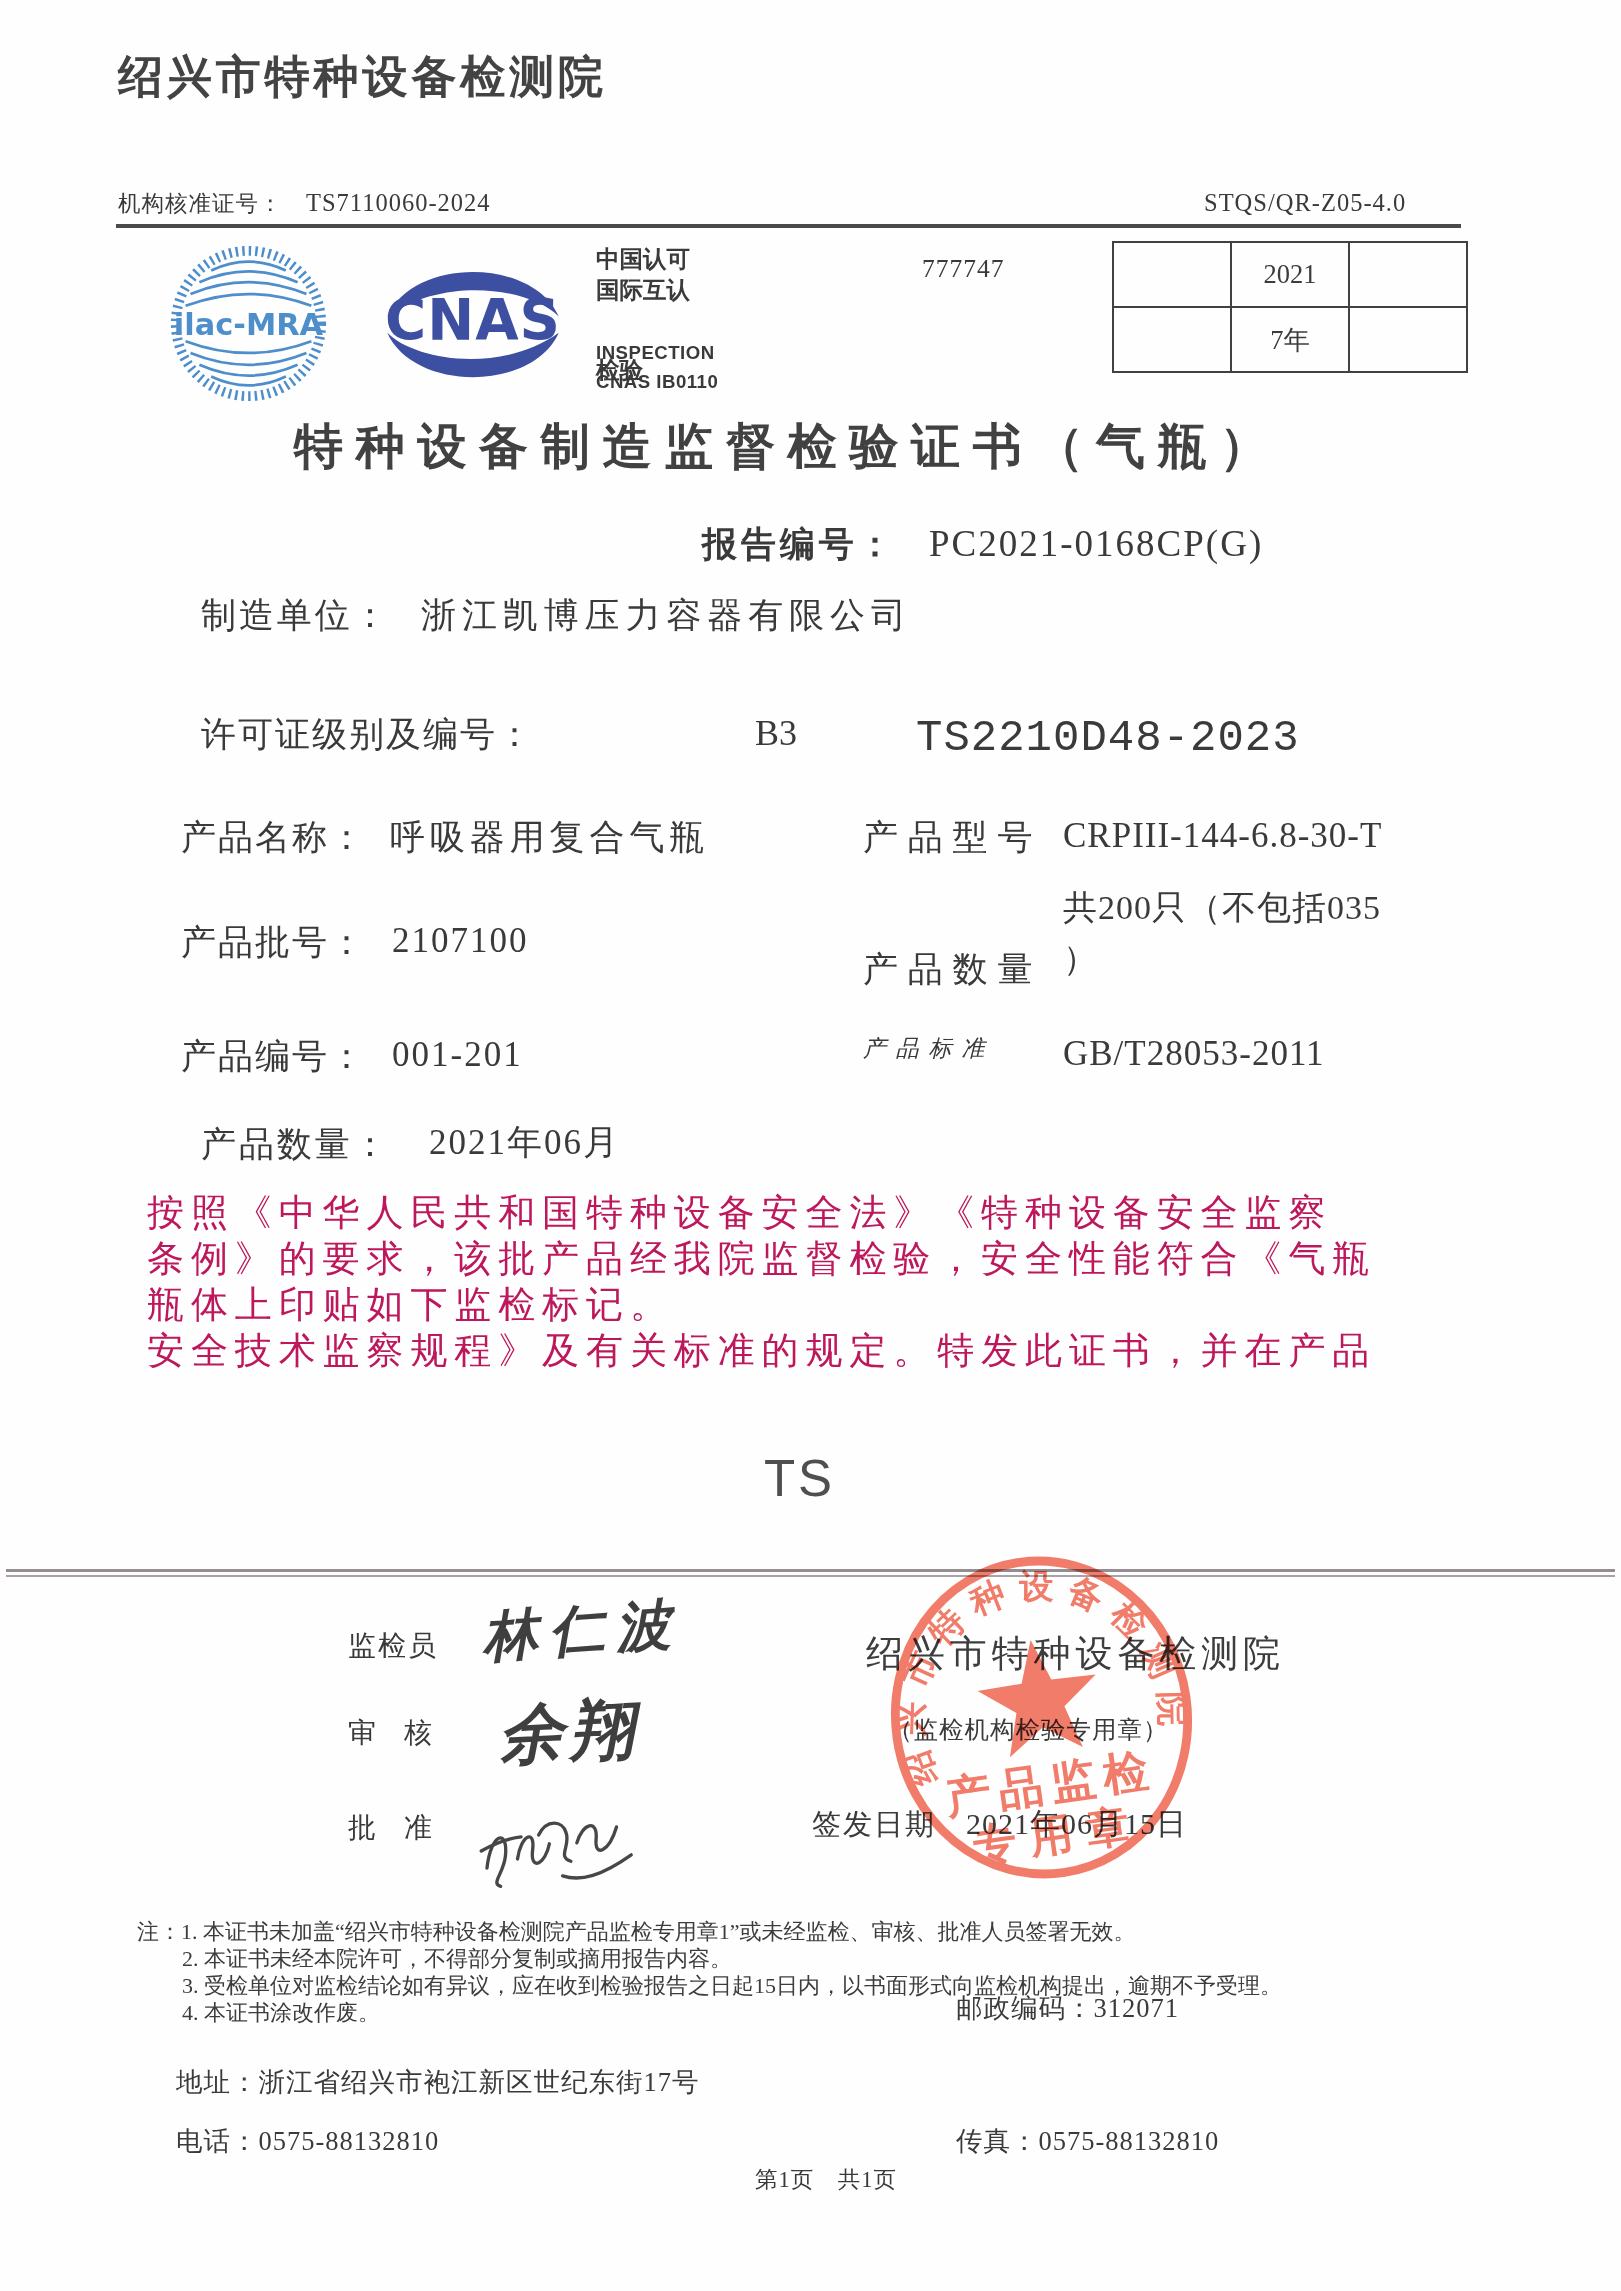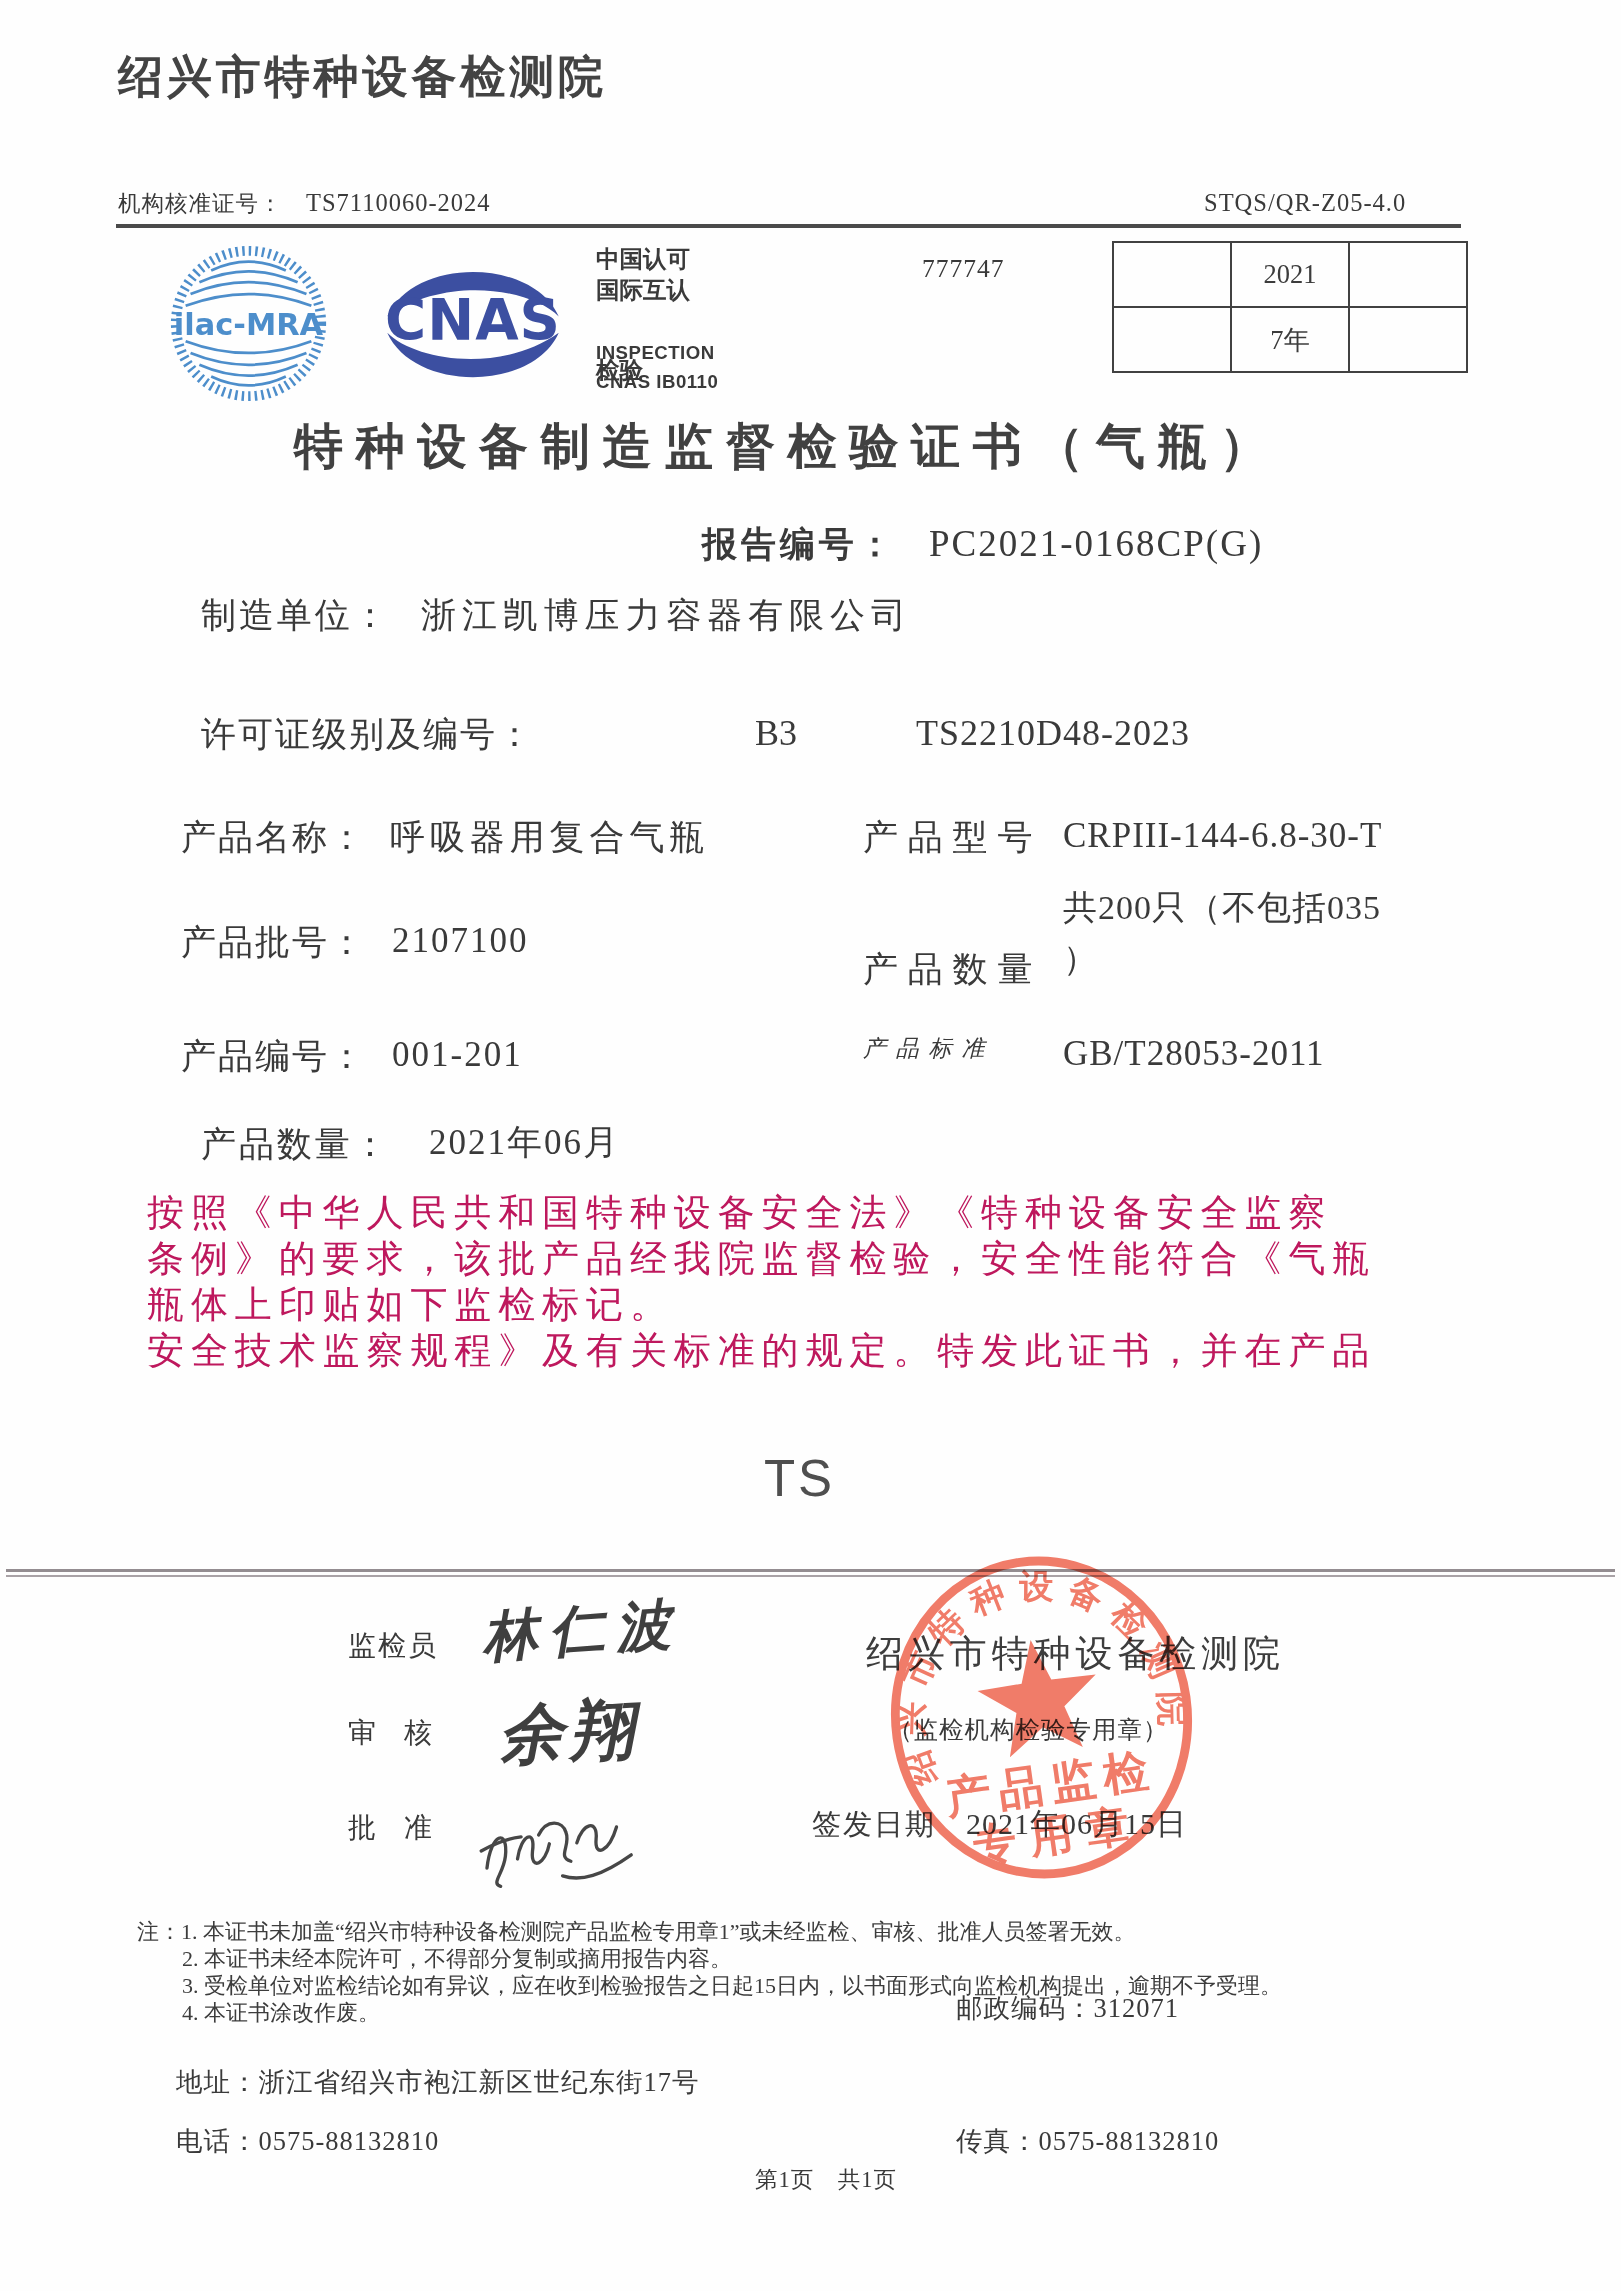--- a/index.html
+++ b/index.html
@@ -82,21 +82,21 @@
   <div class="t b" style="left:294px;top:416px;font-size:49px;letter-spacing:12.7px;color:#414141;">特种设备制造监督检验证书（气瓶）</div>
 
   <div class="t b" style="left:702px;top:523px;font-size:35px;letter-spacing:3.9px;">报告编号：</div>
   <div class="t" style="left:929px;top:521px;font-size:37px;letter-spacing:2px;">PC2021-0168CP(G)</div>
 
   <div class="t" style="left:201px;top:594px;font-size:35px;letter-spacing:2.9px;">制造单位：</div>
   <div class="t" style="left:421px;top:594px;font-size:35px;letter-spacing:5.9px;">浙江凯博压力容器有限公司</div>
 
   <div class="t" style="left:201px;top:713px;font-size:35px;letter-spacing:2px;">许可证级别及编号：</div>
   <div class="t" style="left:755px;top:711px;font-size:36px;">B3</div>
-  <div class="t" style="left:916px;top:711px;font-size:36px;letter-spacing:1px;">TS2210D48-2023</div>
+  <div class="t" style="left:916px;top:711px;font-size:44px;letter-spacing:1px;font-family:Liberation Mono, monospace;">TS2210D48-2023</div>
 
   <div class="t" style="left:181px;top:816px;font-size:35px;letter-spacing:2px;">产品名称：</div>
   <div class="t" style="left:390px;top:816px;font-size:35px;letter-spacing:4.9px;">呼吸器用复合气瓶</div>
   <div class="t" style="left:863px;top:816px;font-size:35px;letter-spacing:9.8px;">产品型号</div>
   <div class="t" style="left:1063px;top:814px;font-size:35px;letter-spacing:1px;">CRPIII-144-6.8-30-T</div>
 
   <div class="t" style="left:181px;top:921px;font-size:35px;letter-spacing:2px;">产品批号：</div>
   <div class="t" style="left:392px;top:919px;font-size:35px;letter-spacing:2px;">2107100</div>
   <div class="t" style="left:863px;top:929px;font-size:35px;letter-spacing:9.8px;margin-top:19px;">产品数量</div>
   <div class="t" style="left:1063px;top:887px;font-size:34px;letter-spacing:1px;">共200只（不包括035</div>

